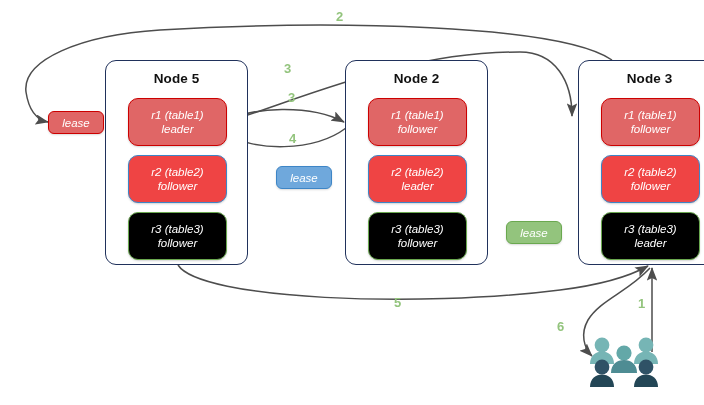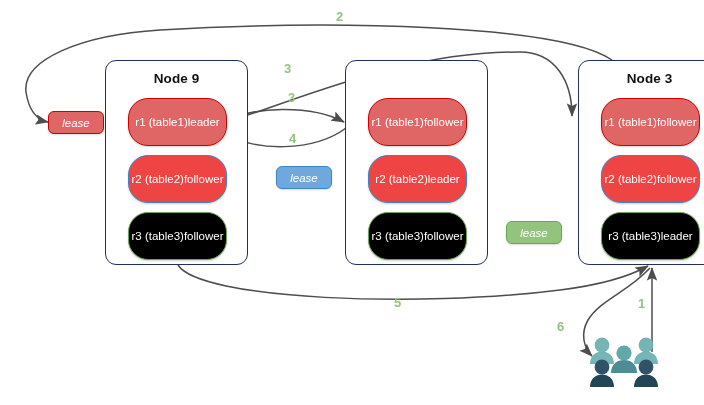--- a/index.html
+++ b/index.html
@@ -39,30 +39,31 @@
     top: 10px;
     text-align: center;
     font-size: 13.5px;
     font-weight: bold;
     color: #111111;
     letter-spacing: 0.1px;
   }
   .replica {
     position: absolute;
     box-sizing: border-box;
-    border-radius: 20px;
+    border-radius: 10px;
     display: flex;
-    flex-direction: row;
+    flex-direction: column;
     align-items: center;
     justify-content: center;
     color: #ffffff;
     font-size: 11.5px;
     line-height: 14px;
     text-align: center;
     box-shadow: 0 1px 2px rgba(0,0,0,0.18);
+    font-style: italic;
   }
   .replica .ln { display: block; }
   .rep-red   { background: #e06666; border: 1.6px solid #cc0000; }
   .rep-blue  { background: #ef4444; border: 1.6px solid #3d85c6; }
   .rep-green { background: #000000; border: 1.6px solid #6aa84f; }
 
   .lease {
     position: absolute;
     box-sizing: border-box;
     border-radius: 6px;
@@ -128,36 +129,37 @@
     <span>lease</span>
   </div>
   <div class="lease lease-blue" style="left:276px; top:166px; width:56px; height:23px;">
     <span>lease</span>
   </div>
   <div class="lease lease-green" style="left:506px; top:221px; width:56px; height:23px;">
     <span>lease</span>
   </div>
 
   <div class="node-box" style="left:105px; top:60px; width:143px; height:205px;">
-    <div class="node-title">Node 9</div>
+    <div class="node-title">Node 5</div>
     <div class="replica rep-red" style="left:22px; top:37px; width:99px; height:48px;">
       <span class="ln">r1 (table1)</span>
       <span class="ln">leader</span>
     </div>
     <div class="replica rep-blue" style="left:22px; top:94px; width:99px; height:48px;">
       <span class="ln">r2 (table2)</span>
       <span class="ln">follower</span>
     </div>
     <div class="replica rep-green" style="left:22px; top:151px; width:99px; height:48px;">
       <span class="ln">r3 (table3)</span>
       <span class="ln">follower</span>
     </div>
   </div>
 
   <div class="node-box" style="left:345px; top:60px; width:143px; height:205px;">
+    <div class="node-title">Node 2</div>
     <div class="replica rep-red" style="left:22px; top:37px; width:99px; height:48px;">
       <span class="ln">r1 (table1)</span>
       <span class="ln">follower</span>
     </div>
     <div class="replica rep-blue" style="left:22px; top:94px; width:99px; height:48px;">
       <span class="ln">r2 (table2)</span>
       <span class="ln">leader</span>
     </div>
     <div class="replica rep-green" style="left:22px; top:151px; width:99px; height:48px;">
       <span class="ln">r3 (table3)</span>

